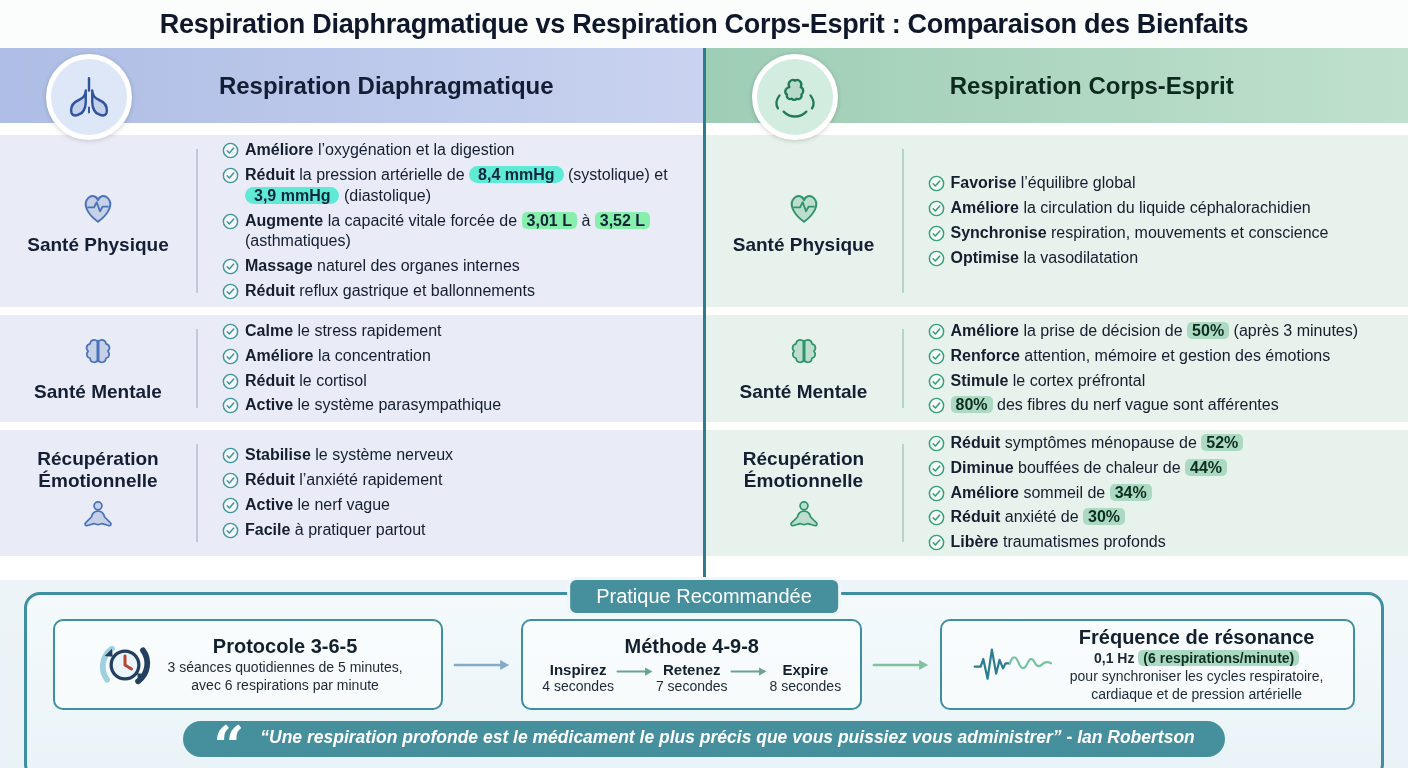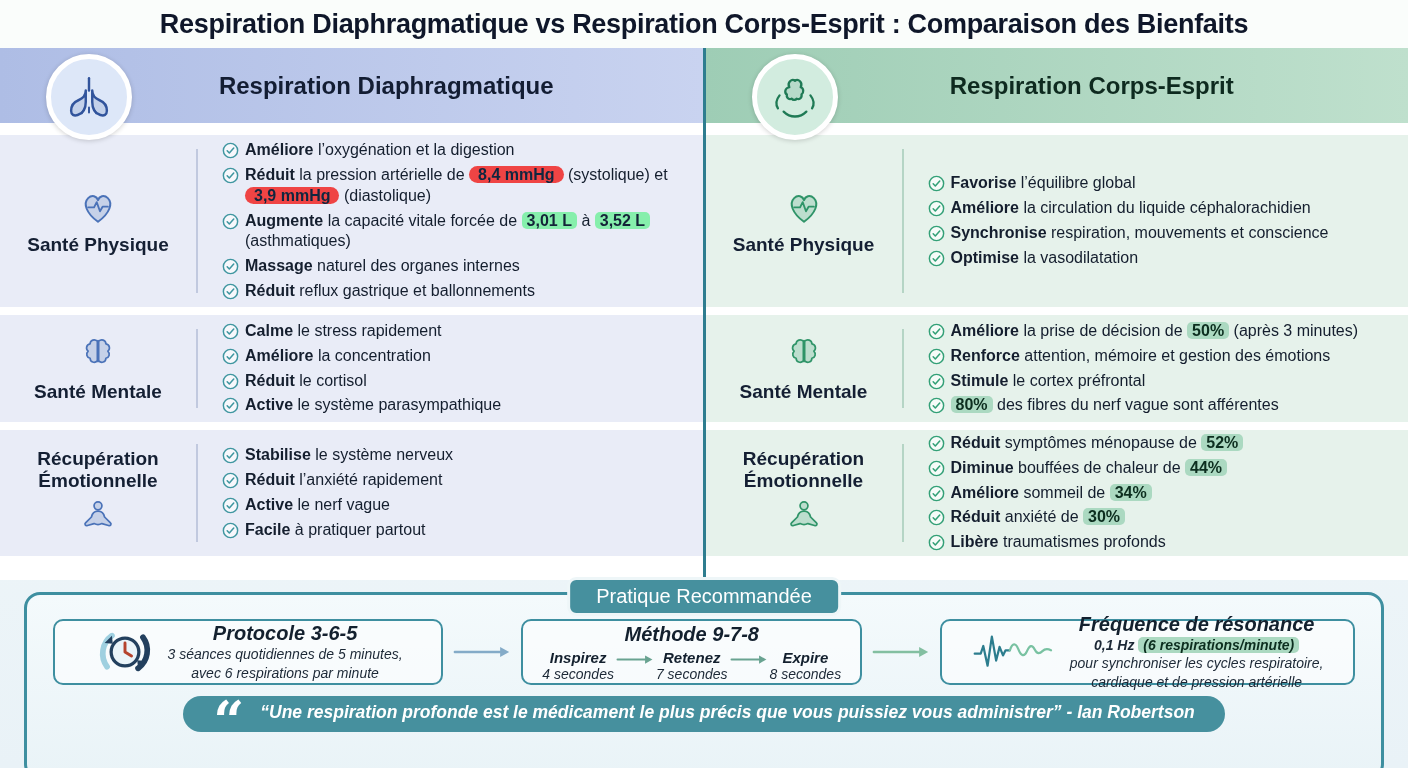--- a/index.html
+++ b/index.html
@@ -46,33 +46,33 @@
     padding:8px 12px 8px 24px; margin:14px 0; border-left:2px solid rgba(90,110,160,.28); min-width:0; }
   .theme-green .items { border-left-color:rgba(55,140,100,.28); }
   .item { display:flex; align-items:flex-start; gap:6px; font-size:16px; color:#141e2e; line-height:1.3; }
   .check { flex:none; margin-top:2px; }
   .check svg { width:17px; height:17px; display:block; }
   .theme-blue  .check { color:#3f96a0; }
   .theme-green .check { color:#33a077; }
   .item-text { min-width:0; }
   .seg-b { font-weight:700; }
   .seg-badge { font-weight:700; border-radius:12px; padding:0 9px; white-space:nowrap; }
-  .theme-blue .seg-badge { background:#ef4444; color:#10263f; }
+  .theme-blue .seg-badge { background:#5eead4; color:#10263f; }
   .seg-hl { font-weight:700; border-radius:5px; padding:0 5px; white-space:nowrap; }
   .theme-blue  .seg-hl { background:#86efac; color:#142338; }
   .theme-green .seg-hl, .hl-green { background:#abd9c1; color:#0c2e1f; }
 
   
   .practice { position:relative; margin:12px 24px 0; height:188px; border:3px solid #3e8fa0; border-radius:16px;
     background:linear-gradient(180deg,#f4fafc,#e9f3f7); }
   .practice-badge { position:absolute; top:-18px; left:50%; transform:translateX(-50%); background:#46909e; color:#ffffff;
     font-size:20px; font-weight:400; padding:5px 26px; border-radius:9px; border:3px solid #eef6f8; white-space:nowrap; z-index:3; }
   .boxes { display:flex; align-items:center; gap:10px; padding:24px 26px 4px; }
-  .pbox { border:2px solid #3e8fa0; border-radius:10px; background:rgba(255,255,255,.55); height:66px;
-    display:flex; align-items:center; justify-content:center; gap:12px; padding:4px 12px; min-width:0;font-style:italic; }
+  .pbox { border:2px solid #3e8fa0; border-radius:10px; background:rgba(255,255,255,.55); height:91px;
+    display:flex; align-items:center; justify-content:center; gap:12px; padding:4px 12px; min-width:0; }
   .pbox-1 { flex:1.18; } .pbox-2 { flex:1.02; flex-direction:column; gap:1px; } .pbox-3 { flex:1.26; }
   .pbox-icon svg { display:block; }
   .clock-icon svg { width:62px; height:62px; }
   .wave-icon  svg { width:86px; height:48px; }
   .pbox-text { display:flex; flex-direction:column; align-items:center; text-align:center; min-width:0; }
   .pbox-title { font-size:20px; font-weight:700; color:#13202e; white-space:nowrap; }
   .pbox-line { font-size:14px; color:#1c2836; line-height:1.3; white-space:nowrap; }
   .steps { display:flex; align-items:flex-start; gap:2px; margin-top:2px; }
   .step { display:flex; flex-direction:column; align-items:center; }
   .step-label { font-size:15px; font-weight:700; color:#13202e; }
@@ -490,21 +490,21 @@
       </div>
 
       <span class="flow-arrow fa-1">
         <svg viewBox="0 0 64 14">
             <path d="M2 7h50" stroke="currentColor" stroke-width="2.6" fill="none" stroke-linecap="round"></path>
             <path d="M52 1.5L62 7l-10 5.5z" fill="currentColor"></path>
           </svg>
       </span>
 
       <div class="pbox pbox-2">
-        <div class="pbox-title">Méthode 9-7-8</div>
+        <div class="pbox-title">Méthode 4-9-8</div>
         <div class="steps">
           <div class="step">
             <div class="step-label">Inspirez</div>
             <div class="step-sub">4 secondes</div>
           </div>
           <span class="step-arrow">
             <svg viewBox="0 0 40 12">
                 <path d="M1 6h30" stroke="currentColor" stroke-width="2.4" fill="none" stroke-linecap="round"></path>
                 <path d="M31 1.5L39 6l-8 4.5z" fill="currentColor"></path>
               </svg>

